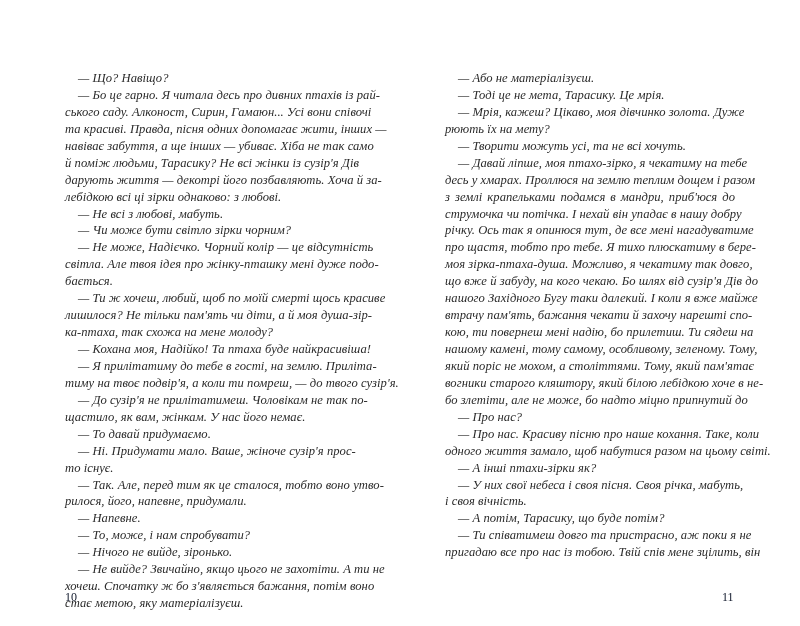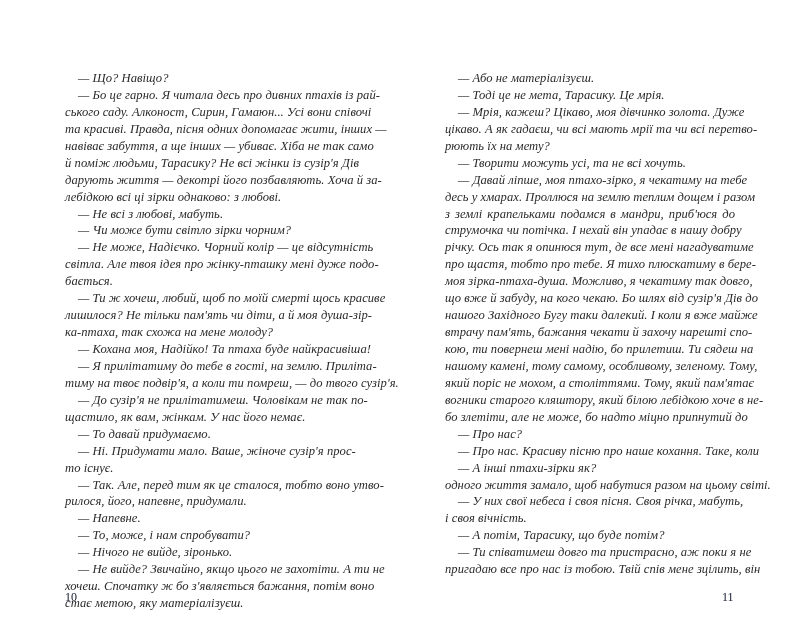--- a/index.html
+++ b/index.html
@@ -74,42 +74,41 @@
       <span class="line last">стає метою, яку матеріалізуєш.</span>
     </div>
   <div class="page-num">10</div>
 </div>
 
 <div class="page page-right">
   <div class="text-block">
       <span class="line indent last">— Або не матеріалізуєш.</span>
       <span class="line indent last">— Тоді це не мета, Тарасику. Це мрія.</span>
       <span class="line indent">— Мрія, кажеш? Цікаво, моя дівчинко золота. Дуже</span>
-      <span class="line">цікаво. А як гадаєш, чи всі мають мрії та чи всі перетво-</span>
       <span class="line last">рюють їх на мету?</span>
       <span class="line indent last">— Творити можуть усі, та не всі хочуть.</span>
       <span class="line indent">— Давай ліпше, моя птахо-зірко, я чекатиму на тебе</span>
       <span class="line">десь у хмарах. Проллюся на землю теплим дощем і разом</span>
       <span class="line">з землі крапельками подамся в мандри, приб'юся до</span>
       <span class="line">струмочка чи потічка. І нехай він упадає в нашу добру</span>
       <span class="line">річку. Ось так я опинюся тут, де все мені нагадуватиме</span>
       <span class="line">про щастя, тобто про тебе. Я тихо плюскатиму в бере-</span>
       <span class="line">моя зірка-птаха-душа. Можливо, я чекатиму так довго,</span>
       <span class="line">що вже й забуду, на кого чекаю. Бо шлях від сузір'я Дів до</span>
       <span class="line">нашого Західного Бугу таки далекий. І коли я вже майже</span>
       <span class="line">втрачу пам'ять, бажання чекати й захочу нарешті спо-</span>
       <span class="line">кою, ти повернеш мені надію, бо прилетиш. Ти сядеш на</span>
       <span class="line">нашому камені, тому самому, особливому, зеленому. Тому,</span>
       <span class="line">який поріс не мохом, а століттями. Тому, який пам'ятає</span>
       <span class="line">вогники старого кляштору, який білою лебідкою хоче в не-</span>
       <span class="line">бо злетіти, але не може, бо надто міцно припнутий до</span>
       <span class="line indent last">— Про нас?</span>
       <span class="line indent">— Про нас. Красиву пісню про наше кохання. Таке, коли</span>
+      <span class="line">одного життя замало, щоб набутися разом на цьому світі.</span>
       <span class="line indent last">— А інші птахи-зірки як?</span>
-      <span class="line">одного життя замало, щоб набутися разом на цьому світі.</span>
       <span class="line indent">— У них свої небеса і своя пісня. Своя річка, мабуть,</span>
       <span class="line last">і своя вічність.</span>
       <span class="line indent last">— А потім, Тарасику, що буде потім?</span>
       <span class="line indent">— Ти співатимеш довго та пристрасно, аж поки я не</span>
       <span class="line">пригадаю все про нас із тобою. Твій спів мене зцілить, він</span>
     </div>
   <div class="page-num">11</div>
 </div>
 
 </body></html>

